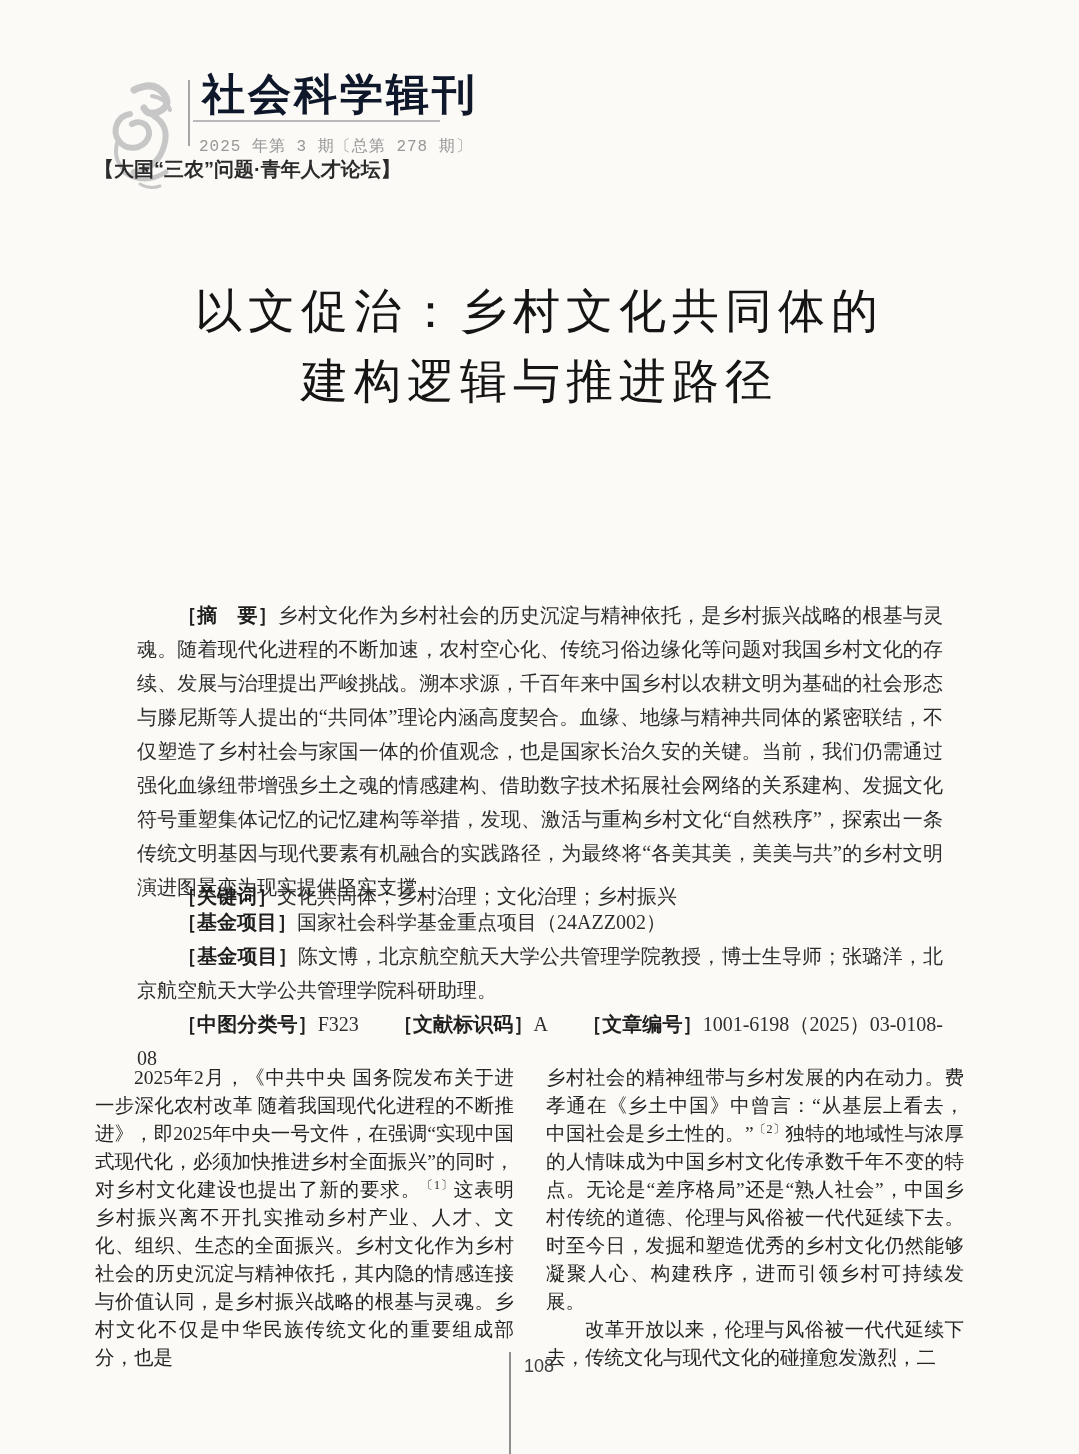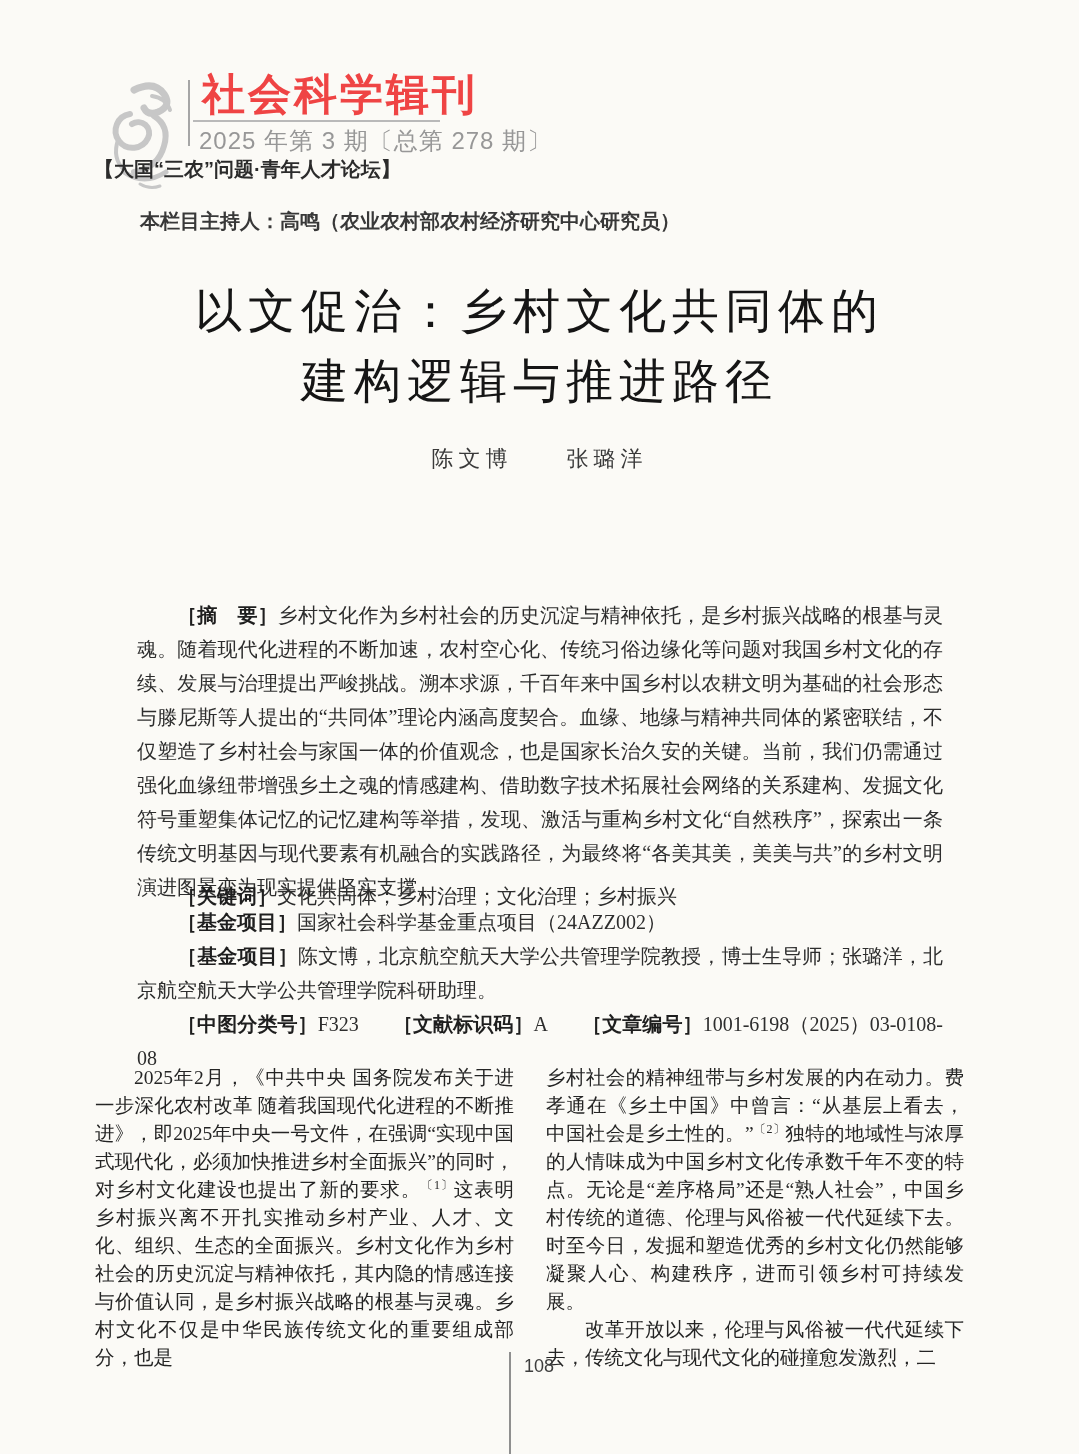--- a/index.html
+++ b/index.html
@@ -10,26 +10,26 @@
     overflow:hidden;
     color:#2e2e2e;
     font-family:"Liberation Serif",serif;
   }
   
   .seal{position:absolute;left:100px;top:76px;width:86px;height:118px;}
   .mast-divider{position:absolute;left:188px;top:80px;width:2px;height:66px;background:#a6a6a6;}
   .journal-name{
     position:absolute;left:202px;top:66px;
     font-family:"Liberation Serif",serif;font-weight:bold;
-    font-size:43px;color:#ef4444;letter-spacing:3px;white-space:nowrap;
+    font-size:43px;color:#0f172a;letter-spacing:3px;white-space:nowrap;
   }
   .mast-rule{position:absolute;left:193px;top:120px;width:247px;height:2px;background:#b9b9b9;}
   .issue-line{
-    position:absolute;left:199px;top:125px;
-    font-family:Liberation Sans, sans-serif;font-size:24px;color:#979797;
+    position:absolute;left:199px;top:136px;
+    font-family:Liberation Mono, monospace;font-size:16px;color:#979797;
     letter-spacing:1px;white-space:nowrap;
   }
   
   .section-header{
     position:absolute;left:94px;top:156px;
     font-family:"Liberation Sans",sans-serif;font-weight:bold;
     font-size:20px;color:#2b2b2b;white-space:nowrap;
   }
   .host-line{
     position:absolute;left:140px;top:208px;
@@ -94,27 +94,25 @@
         <path d="M40 108 q10 6 20 2" stroke-width="3"></path>
       </g>
     </svg>
   </div>
   <div class="mast-divider"></div>
   <div class="journal-name">社会科学辑刊</div>
   <div class="mast-rule"></div>
   <div class="issue-line">2025 年第 3 期〔总第 278 期〕</div>
 
   <div class="section-header">【大国“三农”问题·青年人才论坛】</div>
-  <div class="host-line">本栏目主持人：高鸣（农业农村部农村经济研究中心研究员）</div>
 
   <div class="article-title">
     <span>以文促治：乡村文化共同体的</span><br>
     <span>建构逻辑与推进路径</span>
   </div>
-  <div class="authors">陈文博　　张璐洋</div>
 
   <div class="front-block abstract">
     <p><span class="lbl">［摘　要］</span><span>乡村文化作为乡村社会的历史沉淀与精神依托，是乡村振兴战略的根基与灵魂。随着现代化进程的不断加速，农村空心化、传统习俗边缘化等问题对我国乡村文化的存续、发展与治理提出严峻挑战。溯本求源，千百年来中国乡村以农耕文明为基础的社会形态与滕尼斯等人提出的“共同体”理论内涵高度契合。血缘、地缘与精神共同体的紧密联结，不仅塑造了乡村社会与家国一体的价值观念，也是国家长治久安的关键。当前，我们仍需通过强化血缘纽带增强乡土之魂的情感建构、借助数字技术拓展社会网络的关系建构、发掘文化符号重塑集体记忆的记忆建构等举措，发现、激活与重构乡村文化“自然秩序”，探索出一条传统文明基因与现代要素有机融合的实践路径，为最终将“各美其美，美美与共”的乡村文明演进图景变为现实提供坚实支撑。</span></p>
   </div>
 
   <div class="front-block kw-line">
     <p><span class="lbl">［关键词］</span><span>文化共同体；乡村治理；文化治理；乡村振兴</span></p>
   </div>
 
   <div class="front-block fund-line">

